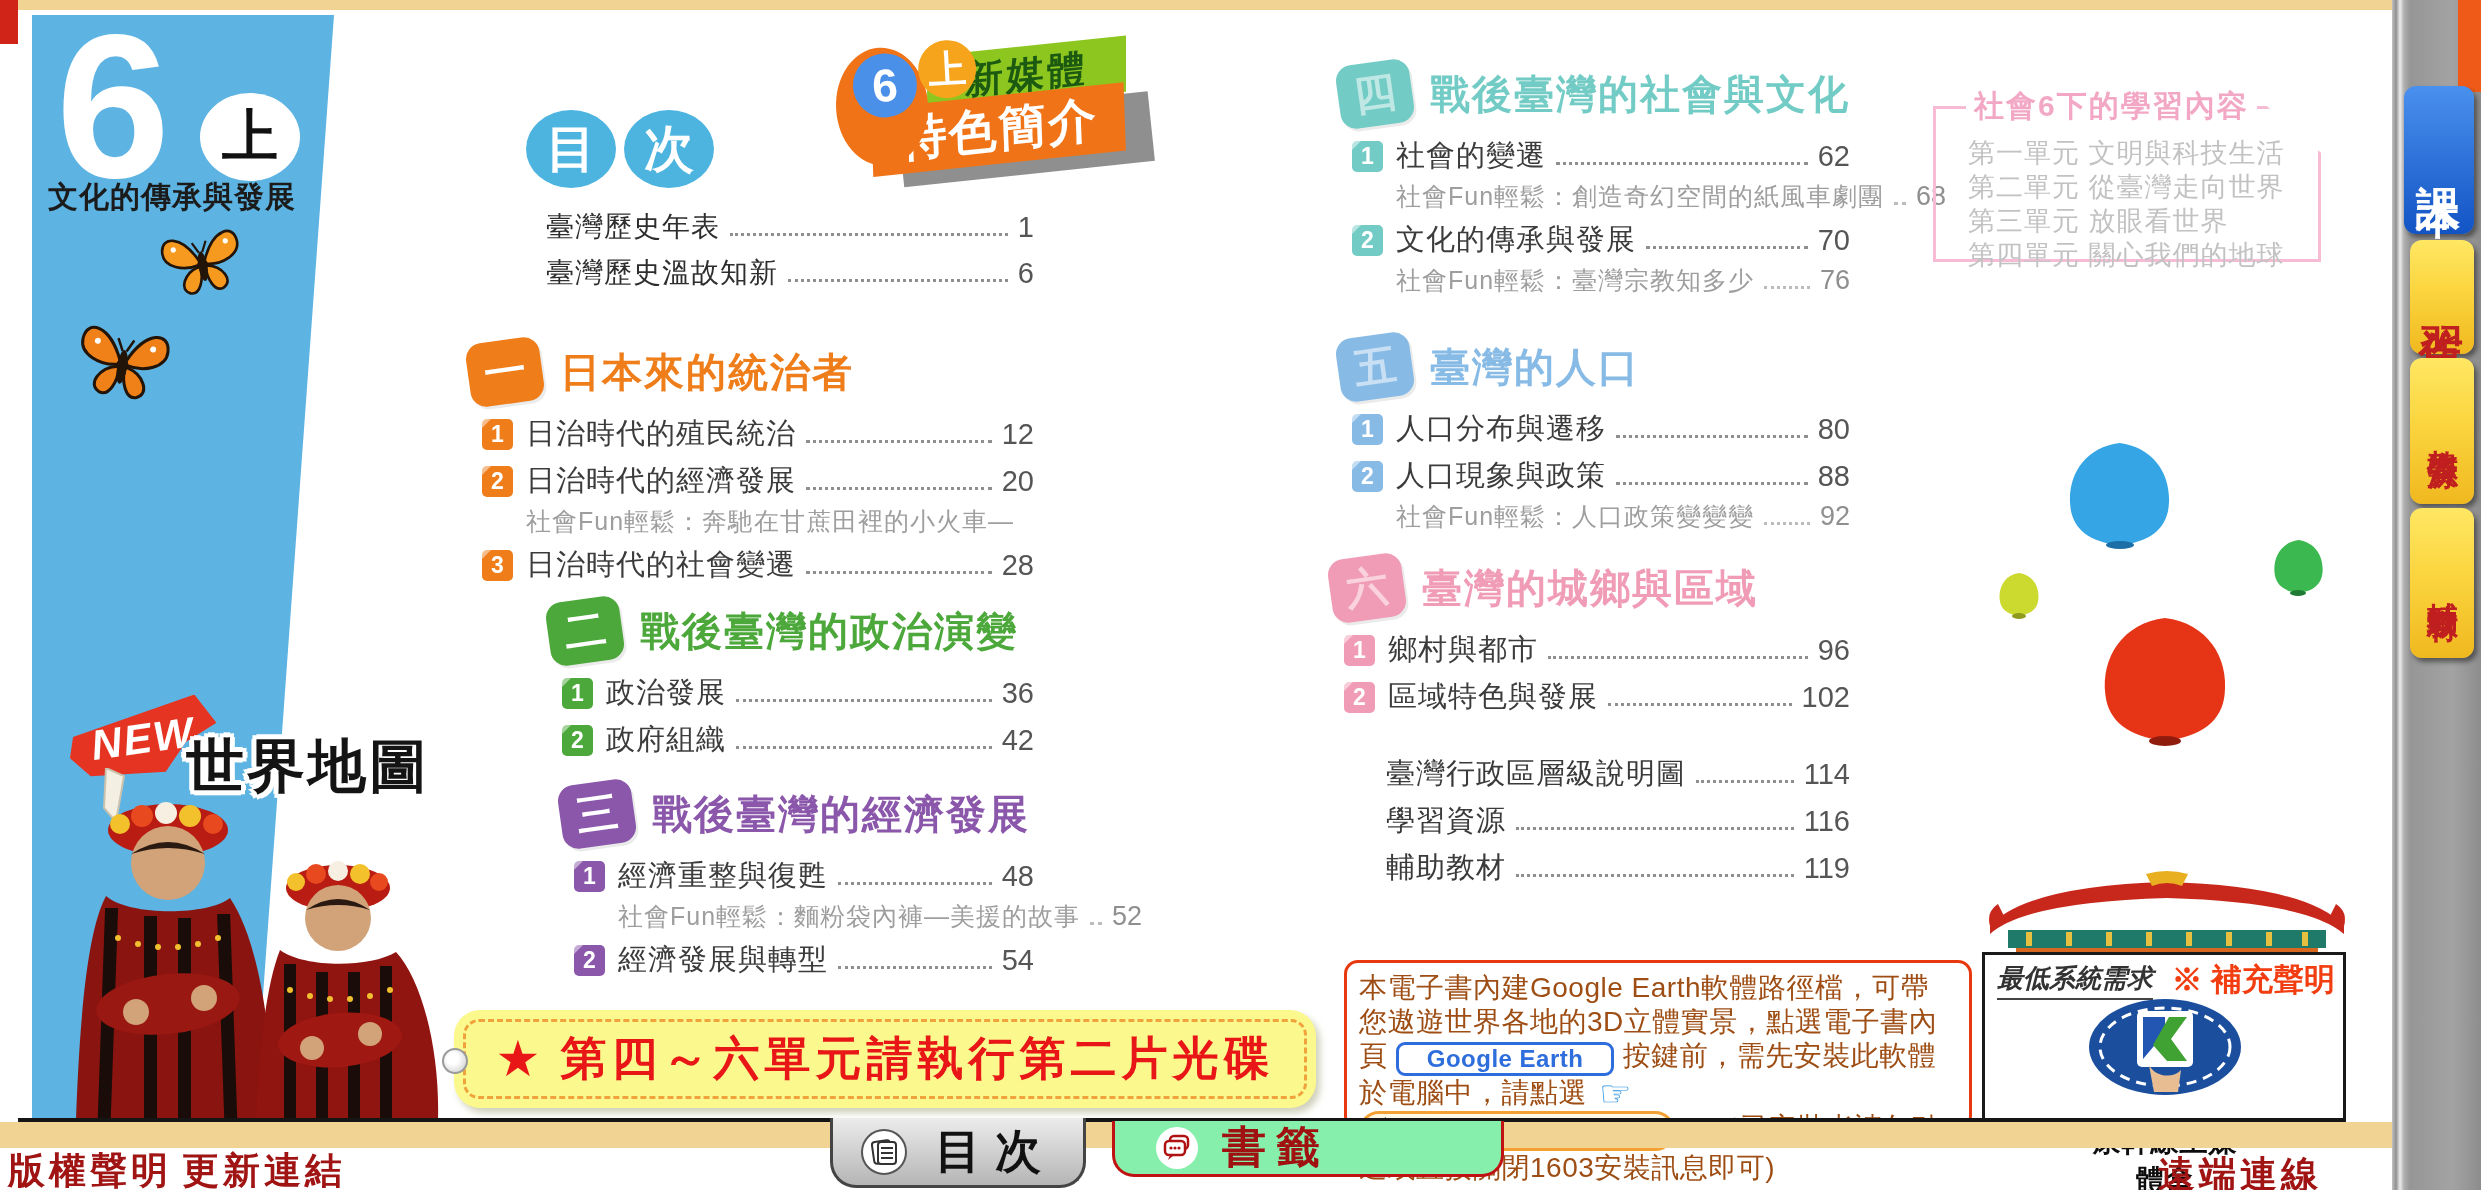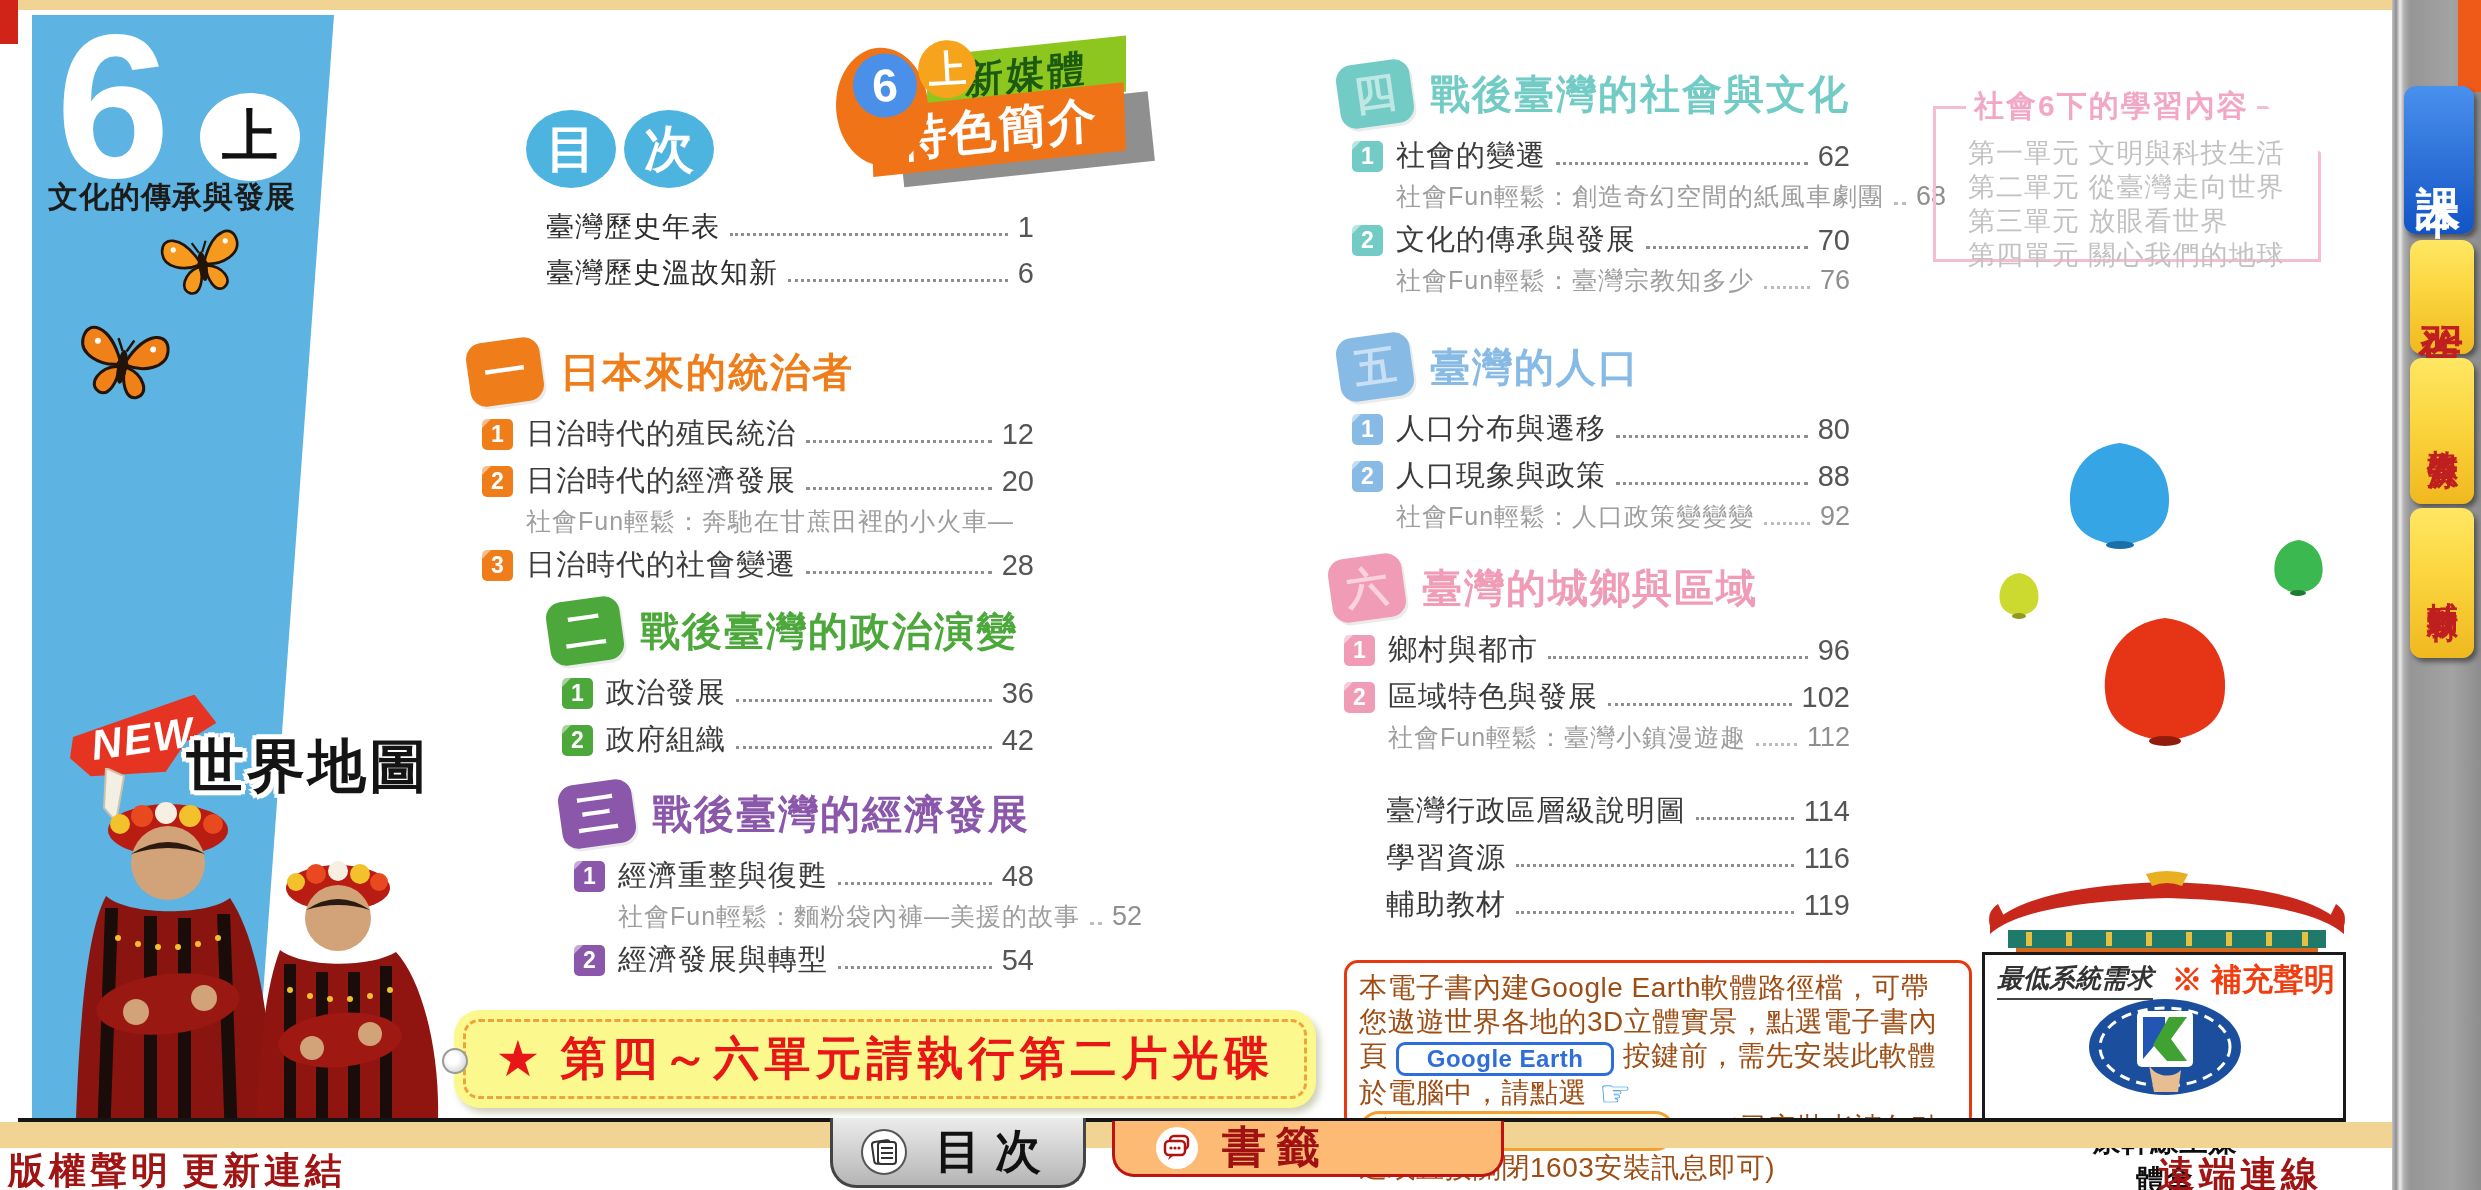--- a/index.html
+++ b/index.html
@@ -118,21 +118,21 @@
 
   
   .bottom-line{position:absolute;left:18px;top:1118px;width:2327px;height:4px;background:#151515;}
   .tan-bottom{position:absolute;left:0;top:1122px;width:2392px;height:26px;background:#f1d494;}
   .foot-link{position:absolute;font-size:37px;font-weight:bold;color:#a01414;letter-spacing:4px;
              border-bottom:3px solid #a01414;padding-bottom:5px;white-space:nowrap;}
   .tab-mulu{position:absolute;left:830px;top:1118px;width:256px;height:70px;background:linear-gradient(#ececec,#b5b5b5);
             border:3px solid #444;border-top:none;border-radius:0 0 26px 26px;
             display:flex;align-items:center;justify-content:center;gap:14px;}
   .tab-mulu .lbl{font-size:46px;font-weight:bold;color:#111;letter-spacing:14px;text-indent:14px;}
-  .tab-shuqian{position:absolute;left:1112px;top:1121px;width:392px;height:56px;background:#fdba74;
+  .tab-shuqian{position:absolute;left:1112px;top:1121px;width:392px;height:56px;background:#86efac;
                border:3px solid #c01212;border-top:none;border-radius:0 0 22px 22px;
                display:flex;align-items:center;justify-content:center;gap:14px;padding-right:130px;}
   .tab-shuqian .lbl{font-size:44px;font-weight:bold;color:#a01212;letter-spacing:10px;text-indent:10px;}
   .icon-circle{width:46px;height:46px;border-radius:50%;background:#fff;display:flex;align-items:center;justify-content:center;flex:0 0 auto;}
   .tab-mulu .icon-circle{border:2px solid #555;}
 
   
   .right-rail{position:absolute;left:2392px;top:0;width:89px;height:1190px;
      background:linear-gradient(90deg,#c2c2c2 0,#8f8f8f 4px,#ececec 8px,#b0b0b0 12px,#969696 18px,#a3a3a3 60px,#8d8d8d 100%);}
   .corner-orange{position:absolute;left:2458px;top:0;width:23px;height:92px;background:#ef5a18;}
@@ -428,25 +428,20 @@
             <span class="label">鄉村與都市</span>
             <span class="dots"></span>
             <span class="pnum">96</span>
           </div>
           <div class="toc-row main">
             <span class="num-badge" style="background: rgb(241, 156, 183);">2</span>
             <span class="label">區域特色與發展</span>
             <span class="dots"></span>
             <span class="pnum">102</span>
           </div>
-          <div class="toc-row sub">
-            <span class="label">社會Fun輕鬆：臺灣小鎮漫遊趣</span>
-            <span class="dots"></span>
-            <span class="pnum">112</span>
-          </div>
         </div>
         <div class="misc-list">
           <div class="toc-row misc">
             <span class="label">臺灣行政區層級說明圖</span>
             <span class="dots"></span>
             <span class="pnum">114</span>
           </div>
           <div class="toc-row misc">
             <span class="label">學習資源</span>
             <span class="dots"></span>

